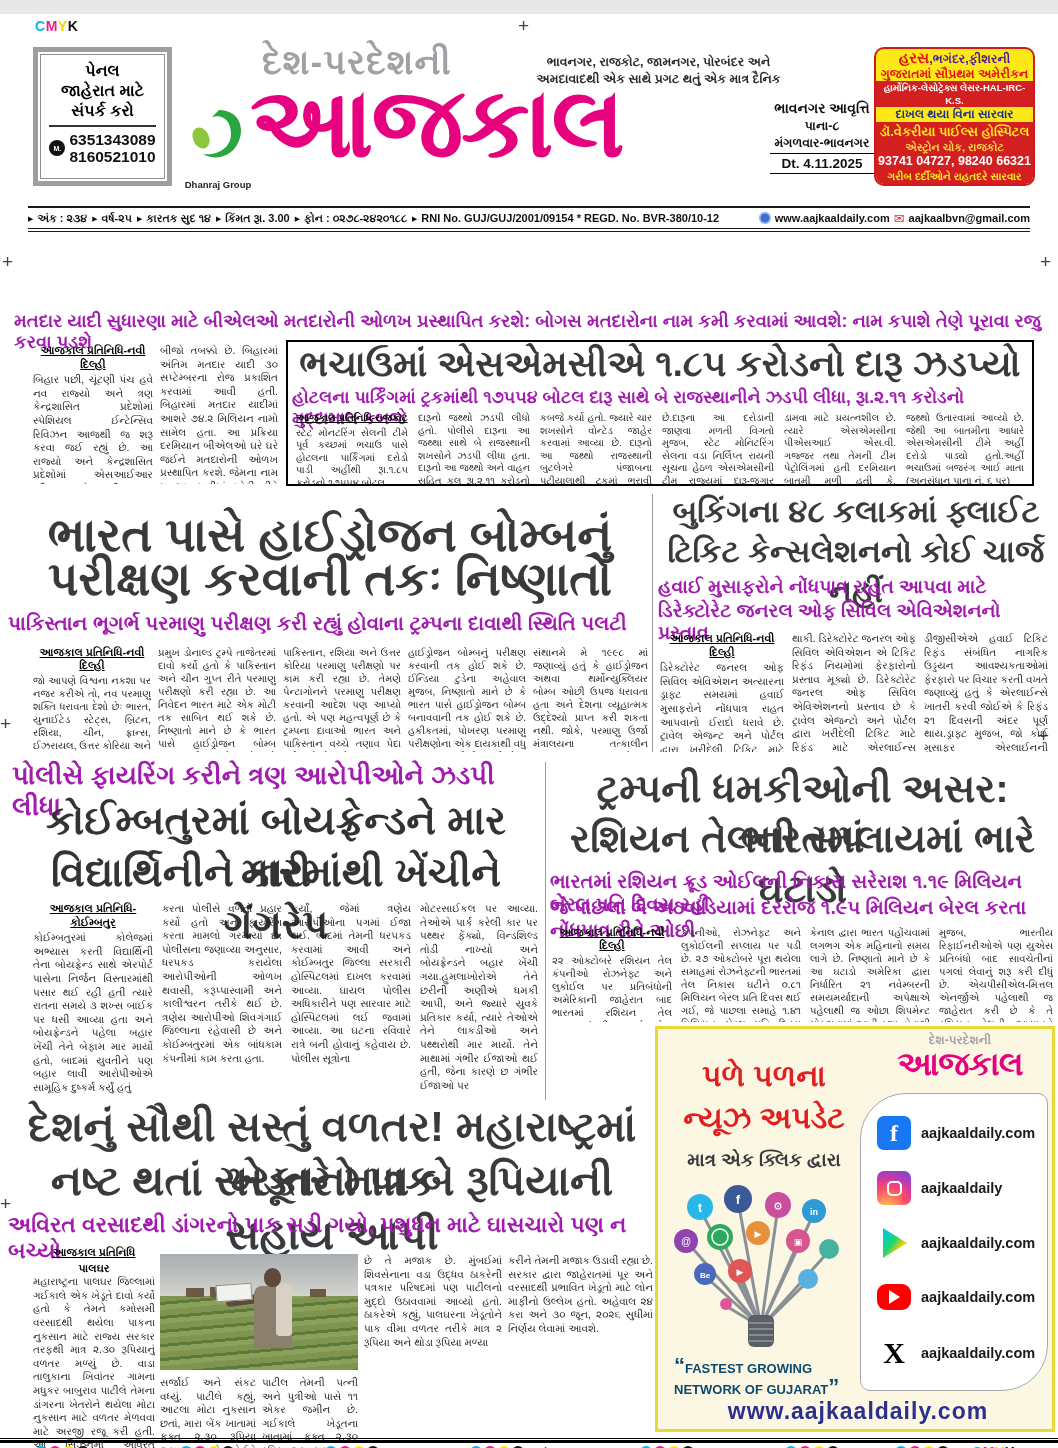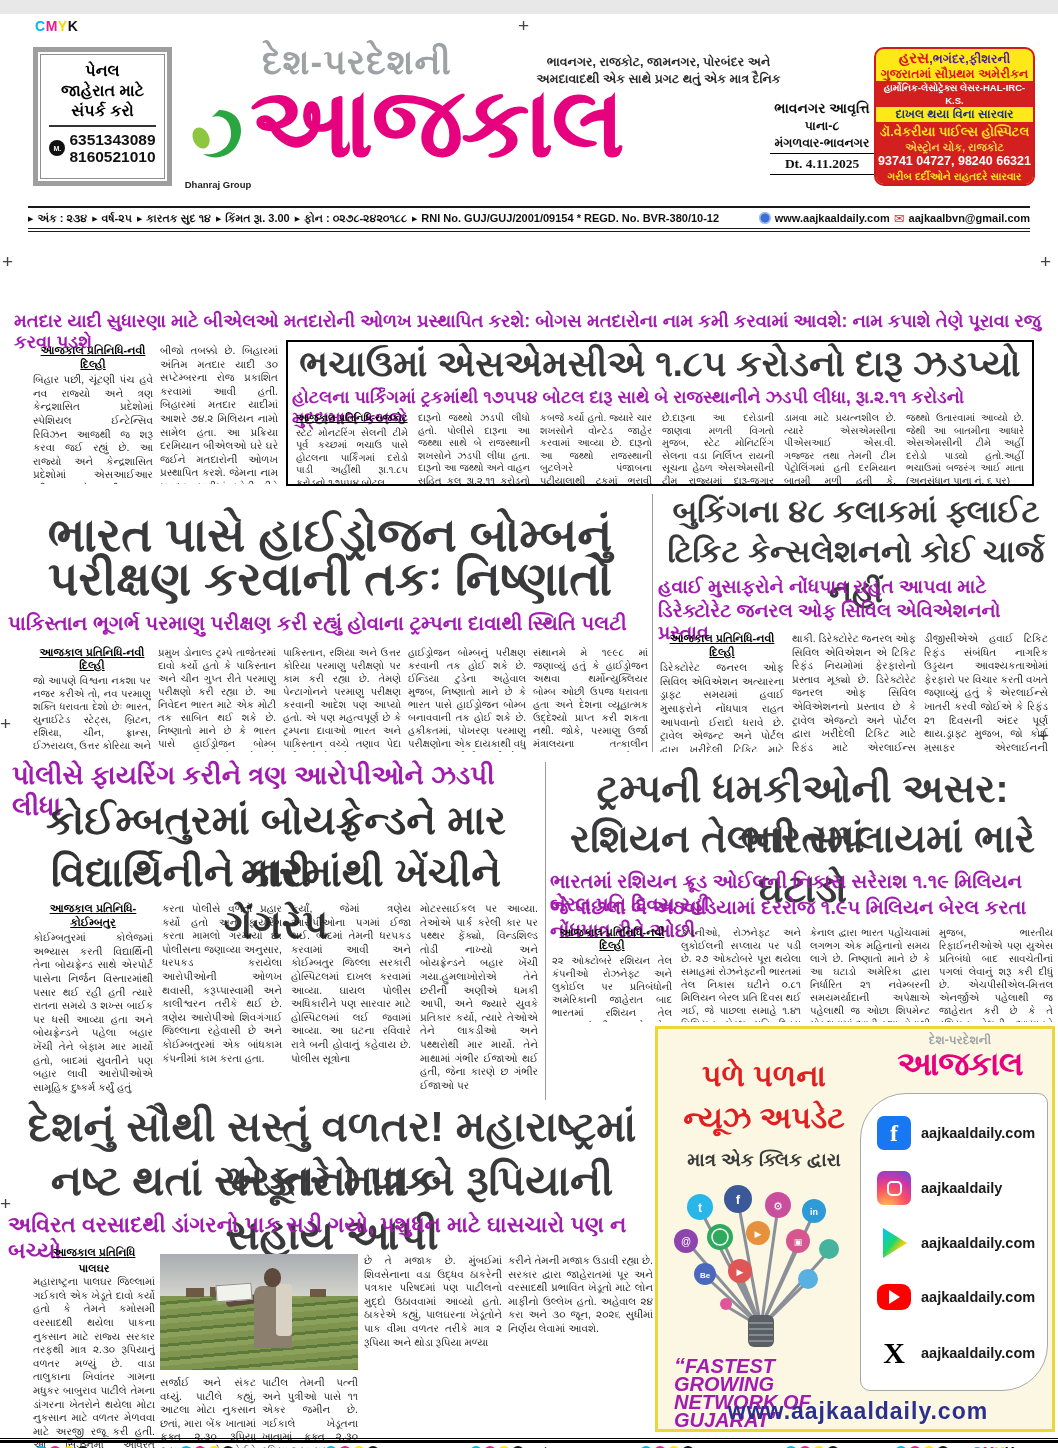--- a/index.html
+++ b/index.html
@@ -22,21 +22,21 @@
   
   .dhanraj{position:absolute;left:183px;top:94px;width:70px;text-align:center;}
   .dhanraj .lbl{font-size:9.5px;font-weight:800;color:#222;margin-top:1px;}
   .title-top{position:absolute;left:262px;top:28px;font-size:35px;font-weight:800;color:#9fa1a5;letter-spacing:1px;}
   .title-main{position:absolute;left:250px;top:48px;font-size:97px;line-height:122px;font-weight:800;color:#e6017e;letter-spacing:-2px;}
   .tagline{position:absolute;left:536px;top:40px;width:245px;text-align:center;font-size:12.5px;font-weight:800;color:#2b2b2b;line-height:17px;}
   .edition{position:absolute;left:770px;top:86px;width:104px;text-align:center;}
   .edition .e1{font-size:14px;font-weight:700;}
   .edition .e2{font-size:12.5px;font-weight:700;margin-top:2px;}
   .edition .e3{font-size:12.5px;font-weight:800;border-bottom:1.5px solid #000;padding-bottom:2px;margin-top:2px;}
-  .edition .e4{font-size:13.5px;font-weight:800;padding-top:2px;border-bottom:1.5px solid #000;padding-bottom:2px;font-family:Liberation Serif, serif;}
+  .edition .e4{font-size:13.5px;font-weight:800;padding-top:2px;border-bottom:1.5px solid #000;padding-bottom:2px;}
   
   .had{position:absolute;left:874px;top:33px;width:161px;height:139px;border:2px solid #cf1b1b;border-radius:10px;overflow:hidden;background:#ffe817;text-align:center;}
   .had-l1 .w1{color:#e01212;font-weight:800;font-size:15px;}
   .had-l1 .w2{color:#4c1d95;font-weight:800;font-size:12.5px;}
   .had-l2{color:#e01212;font-weight:800;font-size:12.5px;line-height:14px;}
   .had-l3{background:#d31f1f;color:#fff;font-weight:700;font-size:9.5px;line-height:13px;}
   .had-l4{color:#1b2e8a;font-weight:800;font-size:12px;line-height:15px;}
   .had-bot{background:#d31f1f;padding-top:2px;height:100%;}
   .had-l5{color:#ffe817;font-weight:800;font-size:13px;line-height:16px;}
   .had-l6{color:#ffd24a;font-weight:800;font-size:11px;line-height:14px;}
@@ -68,21 +68,21 @@
   .spanel{position:absolute;left:202px;top:64px;width:188px;height:298px;background:#fff;border:1.5px solid #a8a8a8;border-radius:46px 10px 46px 10px;}
   .srow{position:absolute;left:16px;display:flex;align-items:center;gap:10px;}
   .srow .lab{font-weight:800;font-size:14.5px;color:#1a1a1a;}
   .icn{width:34px;height:34px;border-radius:7px;display:flex;align-items:center;justify-content:center;flex:0 0 auto;}
   .fb{background:#1877f2;color:#fff;font-weight:800;font-size:24px;font-family:"Liberation Serif",serif;}
   .ig{background:radial-gradient(circle at 30% 110%,#fdcb52,#fd4d64 45%,#c837ab 70%,#5b51de);}
   .ig .lens{width:15px;height:15px;border:2.5px solid #fff;border-radius:5px;display:block;}
   .ytb{background:#ff0000;border-radius:9px;height:26px;}
   .ytb .tri{width:0;height:0;border-left:11px solid #fff;border-top:7px solid transparent;border-bottom:7px solid transparent;}
   .xi{background:transparent;color:#000;font-weight:900;font-size:30px;font-family:"Liberation Serif",serif;}
-  .quote{position:absolute;left:16px;top:328px;width:186px;color:#a21caf;font-weight:800;font-size:20px;line-height:18px;font-style:italic;}
+  .quote{position:absolute;left:16px;top:328px;width:186px;color:#0c4a6e;font-weight:800;font-size:13px;line-height:18px;}
   .quote .q1::before{content:"\201C";font-size:22px;}
   .quote .q2::after{content:"\201D";font-size:22px;}
   .sadweb{position:absolute;left:8px;bottom:4px;width:384px;text-align:center;font-size:23px;font-weight:800;color:#2b2f8e;letter-spacing:1px;}
   
   .photo{position:absolute;left:160px;top:1240px;width:198px;height:116px;overflow:hidden;background:#cfcfc9;}
   .ph-sky{position:absolute;left:0;top:0;width:100%;height:42px;background:linear-gradient(#a9adb2,#d4d4cd);}
   .ph-field{position:absolute;left:0;top:42px;width:100%;height:74px;background:repeating-linear-gradient(175deg,#7f944f 0 6px,#5d7a3a 6px 9px,#8aa05b 9px 14px);}
   .ph-hut{position:absolute;background:#6e5a44;}
   .ph-head{position:absolute;left:104px;top:14px;width:17px;height:19px;border-radius:50% 50% 45% 45%;background:#5d4a3c;}
   .ph-torso{position:absolute;left:94px;top:32px;width:38px;height:62px;border-radius:8px 8px 0 0;background:#8c7f6d;}

